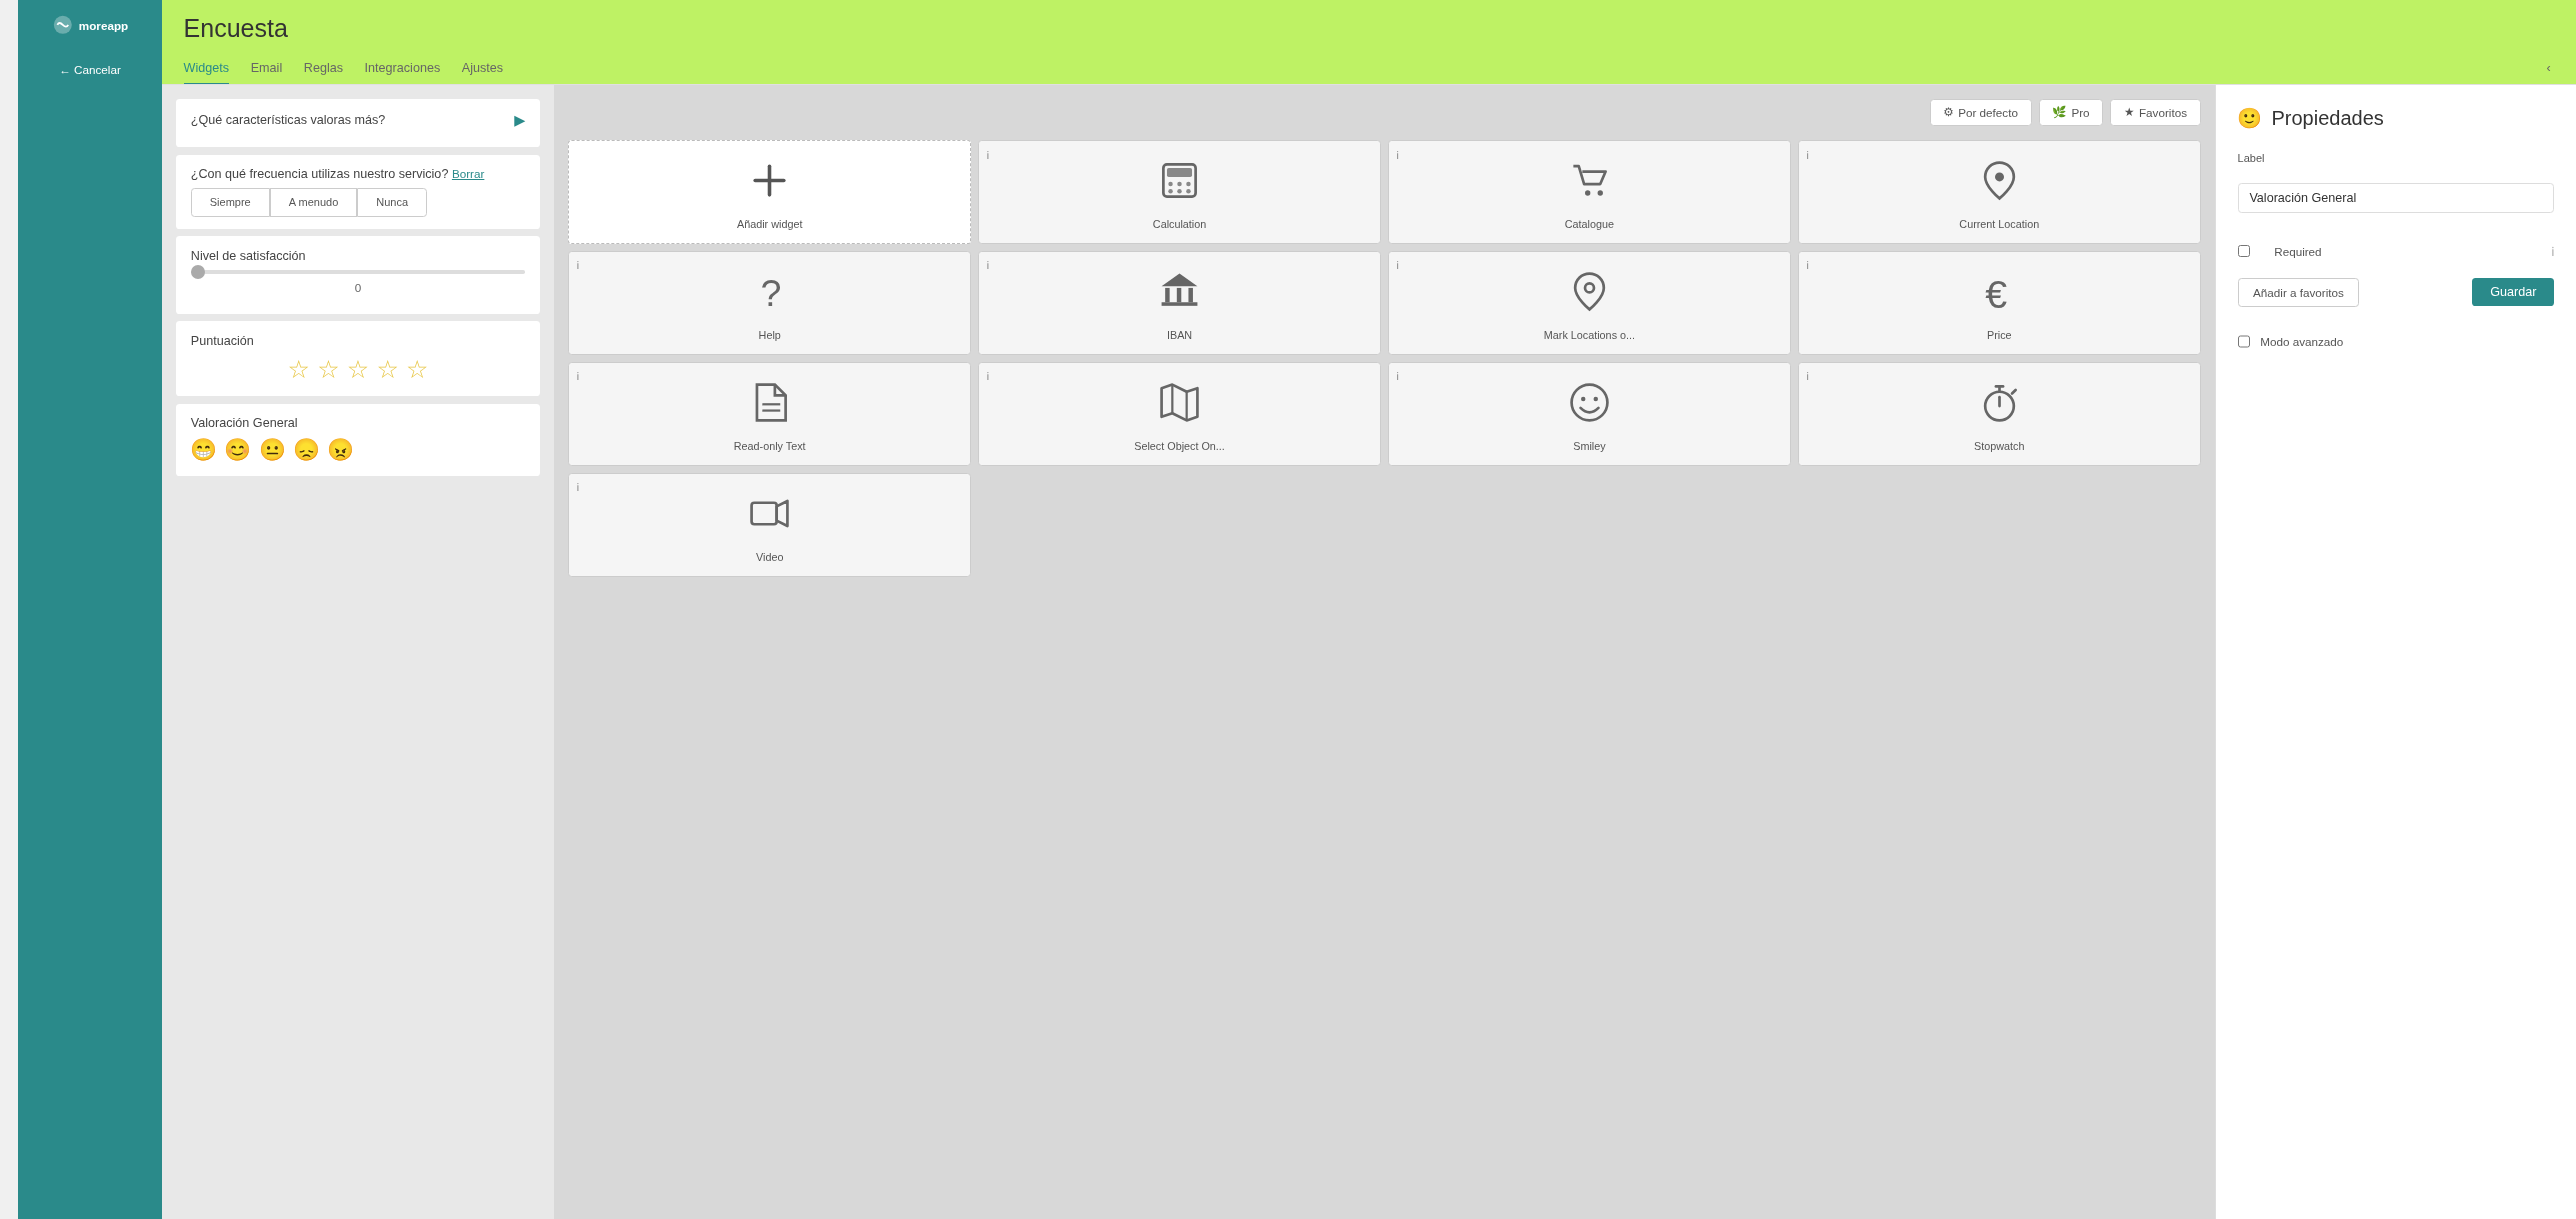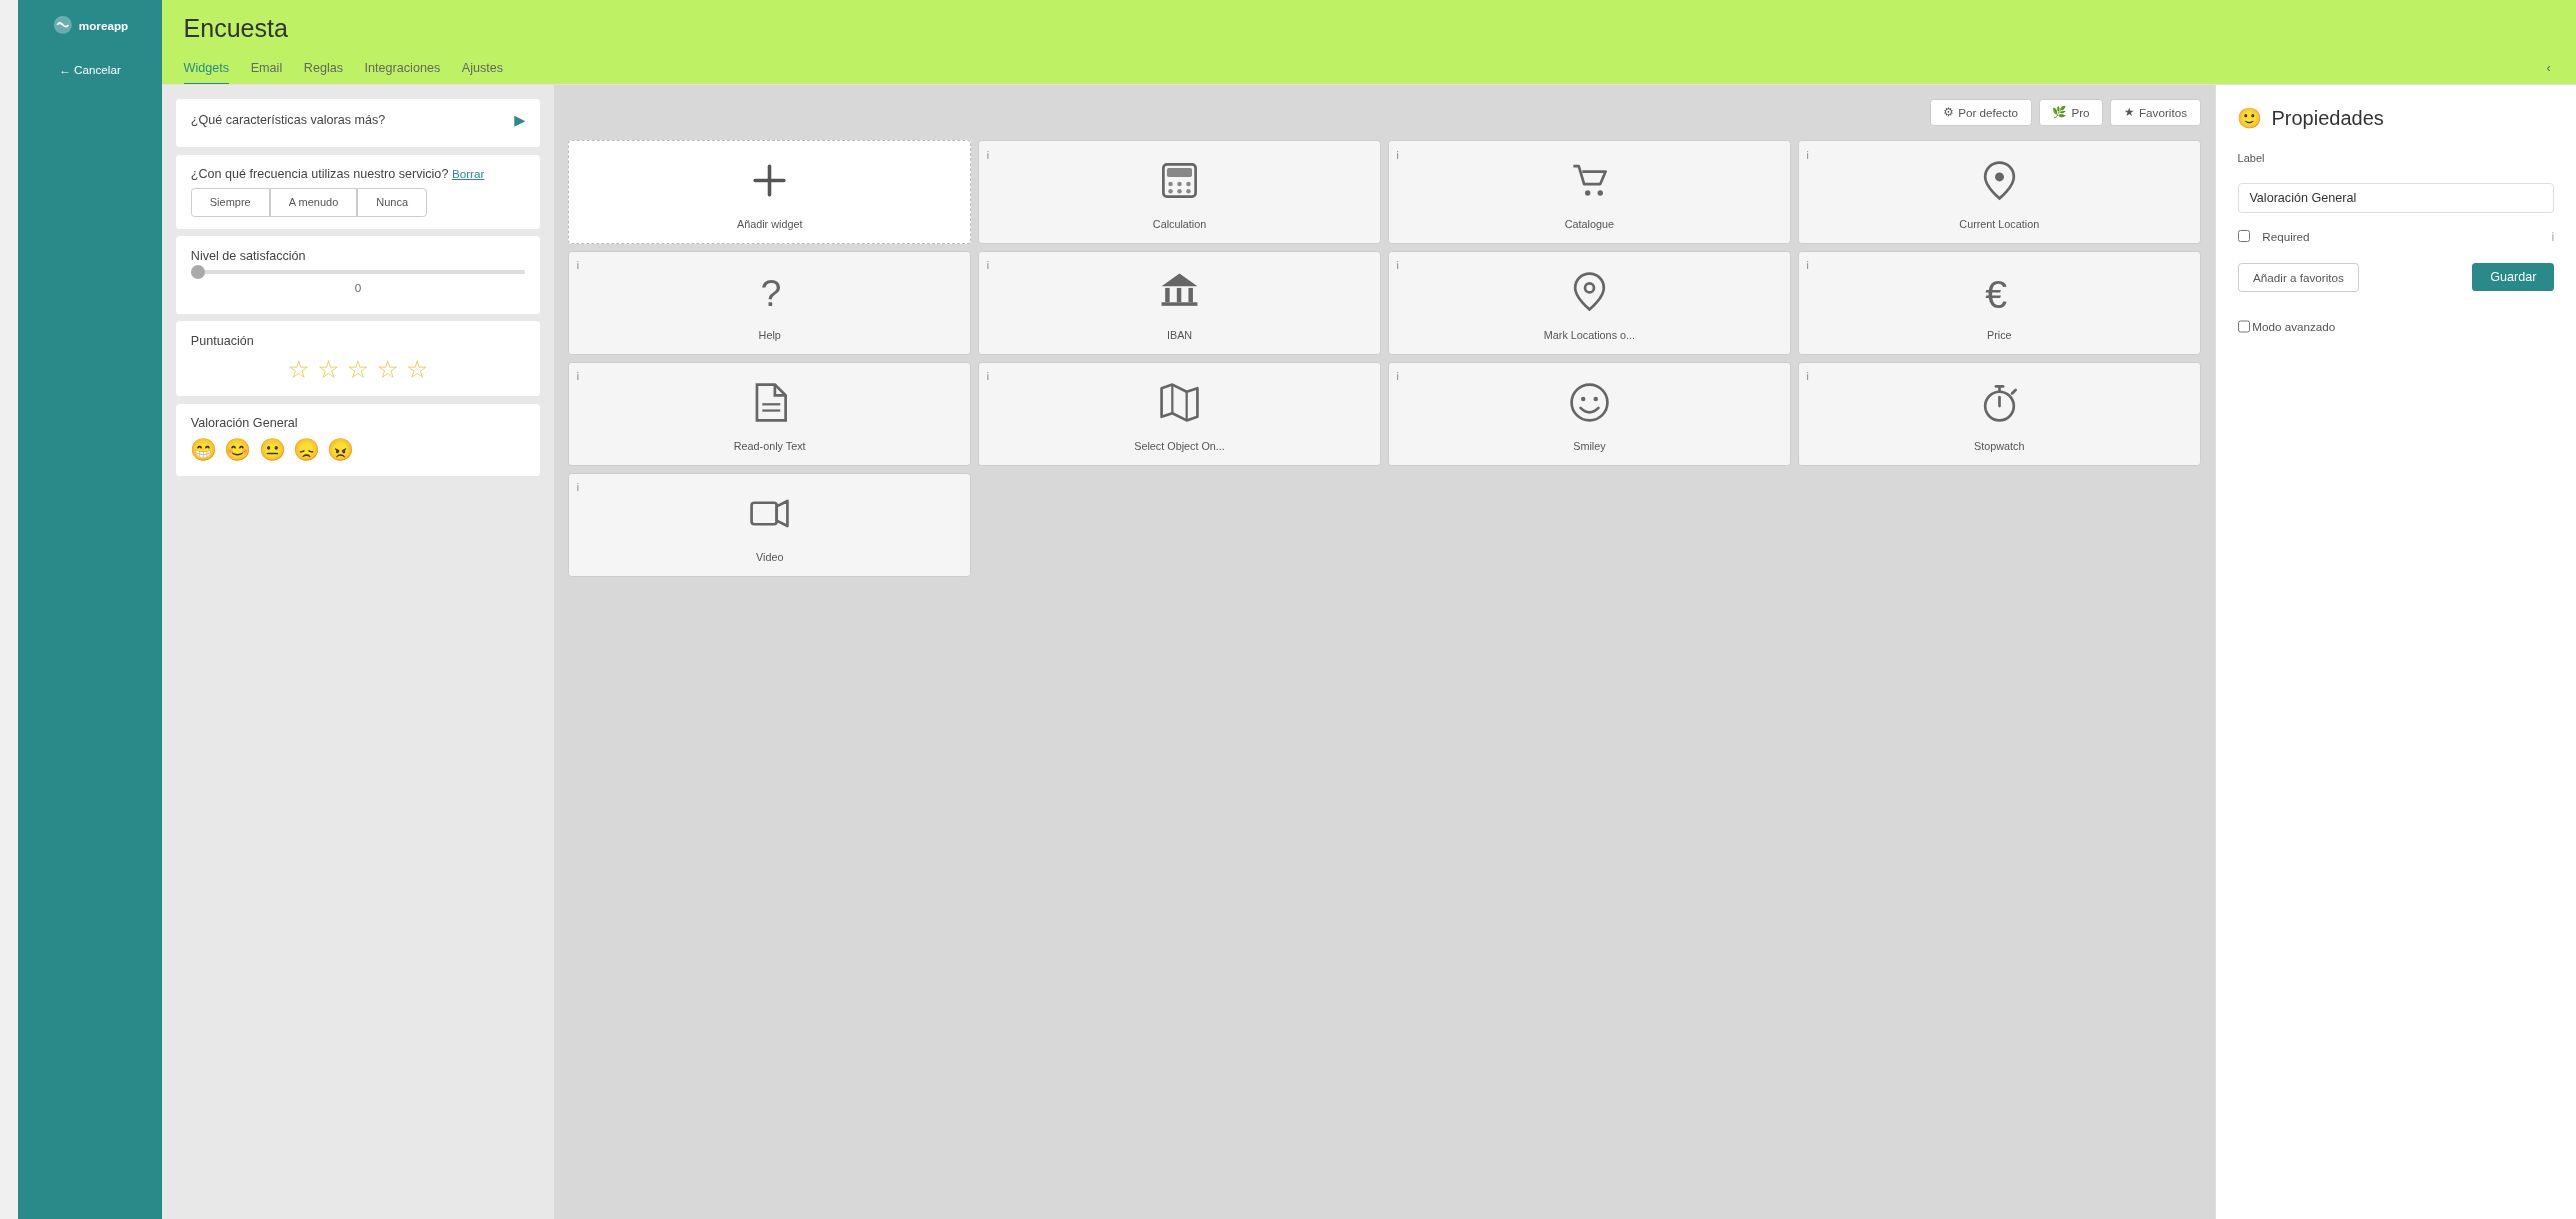--- a/index.html
+++ b/index.html
@@ -288,22 +288,23 @@
       padding: 7.2px 10.8px;
       font-size: 12.6px;
       color: #333;
       outline: none;
       margin-bottom: 14.4px;
     }
 
     .prop-row {
       display: flex;
       align-items: center;
-      gap: 12px;
+      gap: 24px;
       margin-bottom: 18px;
+      margin-top: 15px;
     }
     .prop-checkbox {
       width: 12.6px;
       height: 12.6px;
       cursor: pointer;
     }
     .prop-checkbox-label {
       font-size: 11.7px;
       color: #555;
     }
@@ -335,21 +336,21 @@
       background: #2a8a8a;
       color: white;
       font-size: 12.6px;
       cursor: pointer;
       margin-left: auto;
     }
 
     .prop-advanced {
       display: flex;
       align-items: center;
-      gap: 2px;
+      gap: 10px;
       margin-top: 28px;
     }
     .prop-advanced-label {
       font-size: 11.7px;
       color: #555;
     }
   </style>
 </head>
 <body>
 

